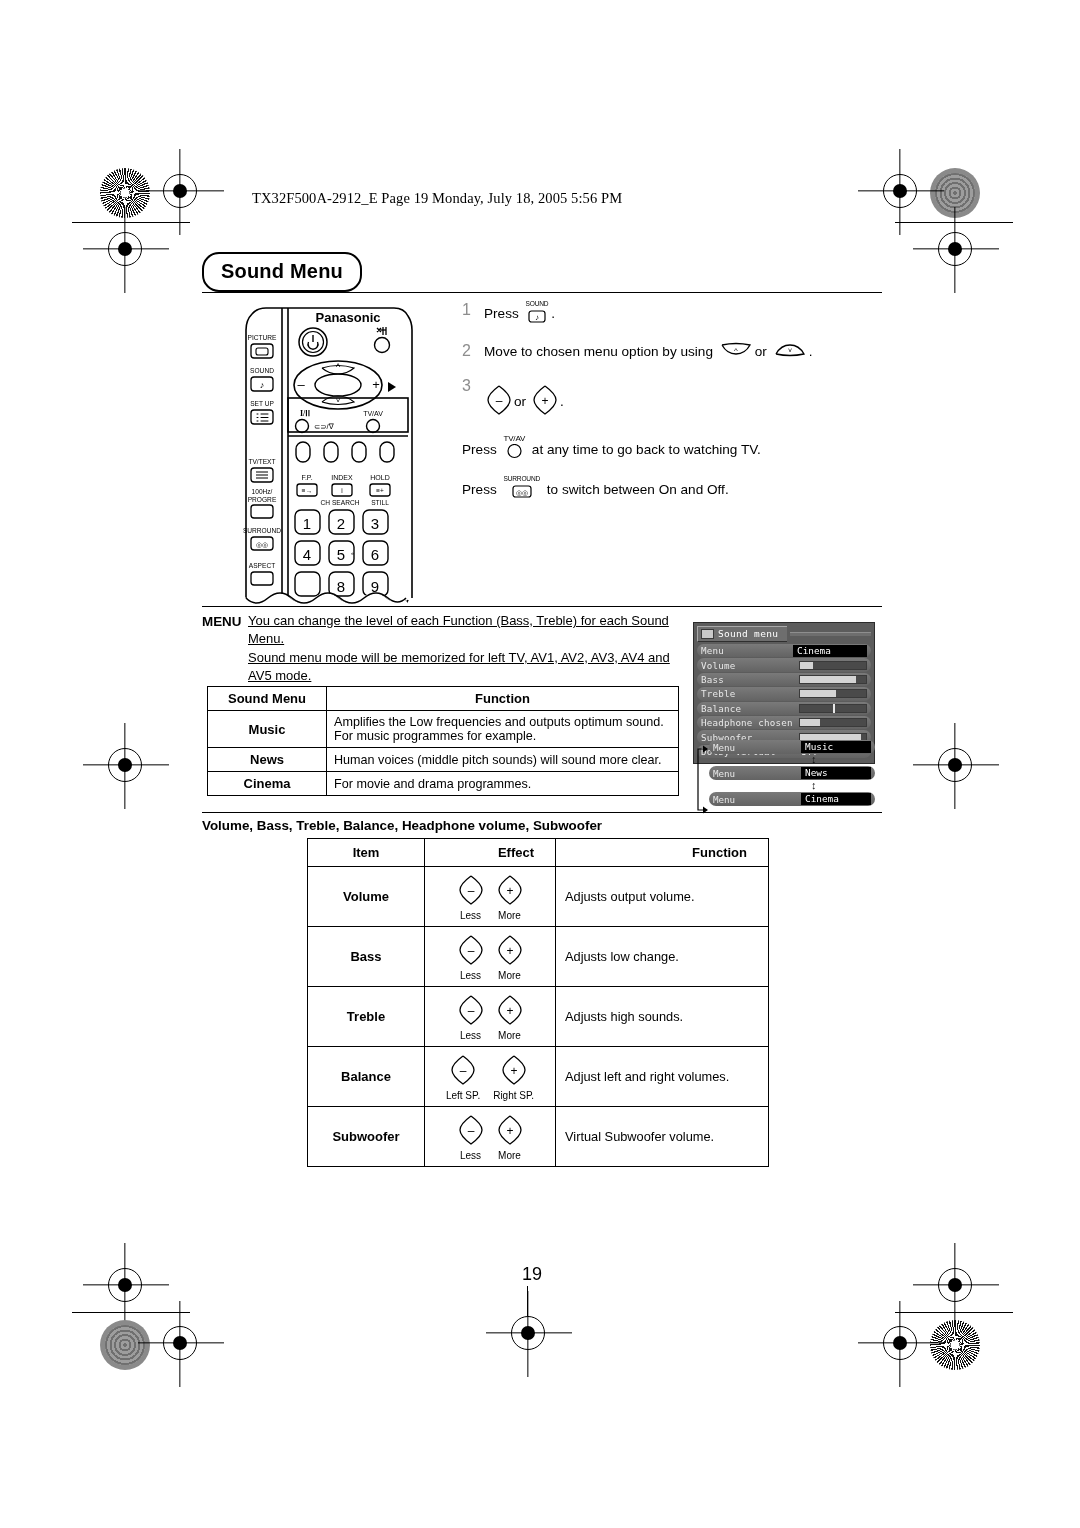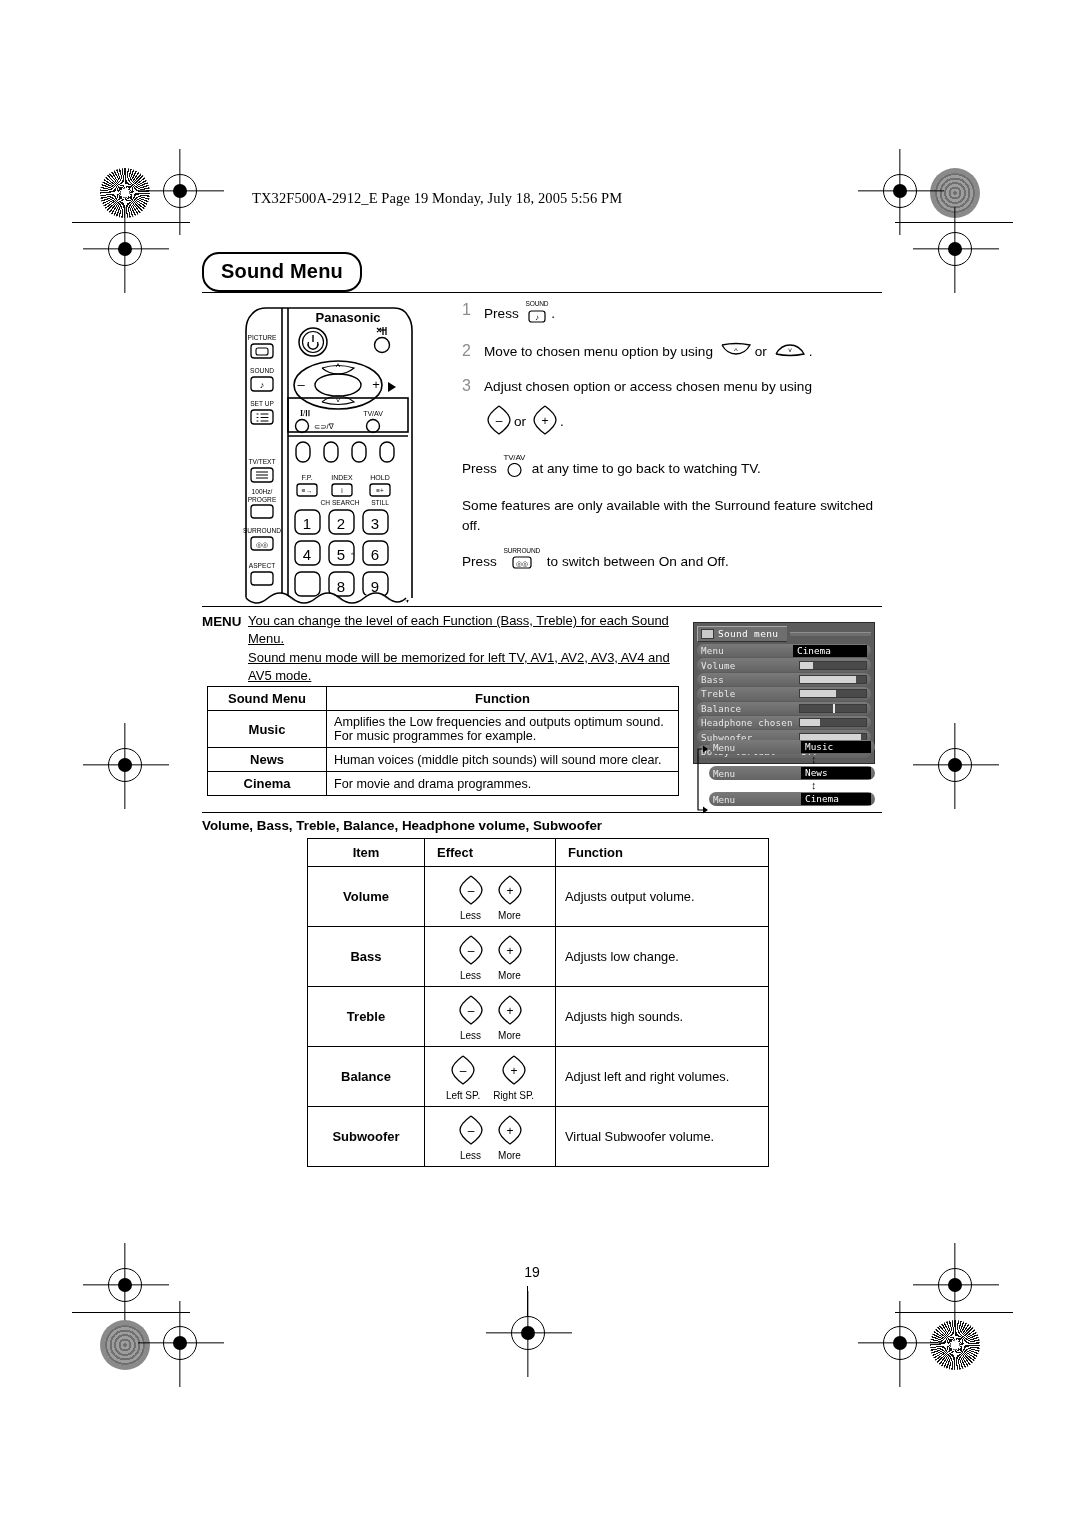--- a/index.html
+++ b/index.html
@@ -64,21 +64,21 @@
   
   table{border-collapse:collapse;}
   .tbl1{position:absolute;left:207px;top:686px;width:472px;font-size:12.6px;}
   .tbl1 td,.tbl1 th{border:1.1px solid #000;padding:4px 7px;vertical-align:middle;}
   .tbl1 th{font-weight:bold;text-align:center;font-size:13px;}
   .tbl1 .c1{width:104px;text-align:center;font-weight:bold;font-size:13px;}
 
   .sub-head{position:absolute;left:202px;top:818px;font-weight:bold;font-size:13.4px;}
   .tbl2{position:absolute;left:307px;top:838px;width:462px;font-size:12.8px;}
   .tbl2 td,.tbl2 th{border:1.1px solid #000;vertical-align:middle;}
-  .tbl2 th{font-weight:bold;text-align:left;font-size:13px;padding:5px 12px;}
+  .tbl2 th{font-weight:bold;text-align:right;font-size:13px;padding:5px 21px;}
   .tbl2 .c-item{width:108px;text-align:center;font-weight:bold;font-size:13px;padding:6px 4px;}
   .tbl2 .c-eff{width:122px;padding:7px 4px 5px;}
   .tbl2 .c-fn{padding:13px 9px;}
   .eff{display:flex;justify-content:center;gap:13px;}
   .eff-one{text-align:center;}
   .eff-cap{font-size:10px;margin-top:1px;}
 
   
   .osd{position:absolute;left:693px;top:622px;width:182px;}
   .osd-main{background:#5c5c5c;border:1px solid #2b2b2b;padding:3px 3px 4px;}
@@ -101,21 +101,21 @@
     width:66px;padding-left:4px;}
 
   .osd-cycle{position:absolute;left:693px;top:740px;width:182px;}
   .cyc-row{display:flex;align-items:center;height:14px;margin-bottom:2px;
     background:linear-gradient(#7a7a7a,#636363);border-radius:7px;padding:0 4px;margin-left:16px;}
   .cyc-name{color:#e8e8e8;font-size:9.2px;font-family:"DejaVu Sans Mono",monospace;flex:1;}
   .cyc-val{background:#000;color:#fff;font-size:9.4px;font-family:"DejaVu Sans Mono",monospace;
     width:62px;padding:0 4px;height:12px;line-height:12px;}
   .cyc-arrow{position:absolute;left:118px;font-size:11px;color:#111;}
 
-  .page-num{position:absolute;left:0;right:16px;top:1264px;text-align:center;font-size:14px;}
+  .page-num{position:absolute;left:0;right:16px;top:1264px;text-align:center;font-size:18px;}
 </style>
 </head>
 <body>
 
 <div class="reg" style="left:100px;top:168px;">
     <div class="burst"></div>
   </div>
 <div class="reg" style="left:163px;top:174px;">
     <div class="cross">
       <span class="hl"></span>
@@ -369,21 +369,20 @@
             <path d="M3 12 q14 3 28 0 q-5 -9 -14 -9 q-9 0 -14 9" fill="none" stroke="#000" stroke-width="1.3"></path>
             <text x="17" y="11" font-size="7" text-anchor="middle" fill="#000">˅</text>
           </svg>
       </span><span>.</span>
     </div>
   </div>
 
   <div class="step">
     <div class="num">3</div>
     <div class="body">
-      <div>Adjust chosen option or access chosen menu by using</div>
       <div style="margin-top:7px;">
         <span class="inline-btn">
           <svg width="26" height="32">
               <path d="M13 2 q11 8 11 14 q0 6 -11 14 q-11 -8 -11 -14 q0 -6 11 -14" fill="none" stroke="#000" stroke-width="1.3"></path>
               <text x="13" y="21" font-size="12" text-anchor="middle" fill="#000">–</text>
             </svg>
         </span><span>or</span>
         <span class="inline-btn">
           <svg width="26" height="32">
               <path d="M13 2 q11 8 11 14 q0 6 -11 14 q-11 -8 -11 -14 q0 -6 11 -14" fill="none" stroke="#000" stroke-width="1.3"></path>
@@ -398,21 +397,20 @@
     <span>Press</span>
     <span class="btn-cap">
       <span class="cap" style="font-size:8px;">TV/AV</span>
       <svg width="17" height="15">
           <circle cx="8.5" cy="7" r="6.5" fill="none" stroke="#000" stroke-width="1.2"></circle>
         </svg>
     </span>
     <span>at any time to go back to watching TV.</span>
   </div>
 
-  <div class="para">Some features are only available with the Surround feature switched off.</div>
 
   <div class="para">
     <span>Press</span>
     <span class="btn-cap">
       <span class="cap">SURROUND</span>
       <svg width="20" height="13">
           <rect x="1" y="1" width="18" height="11" rx="2.5" fill="none" stroke="#000" stroke-width="1.2"></rect>
           <text x="10" y="9.5" font-size="7" text-anchor="middle" fill="#000">◎◎</text>
         </svg>
     </span>

